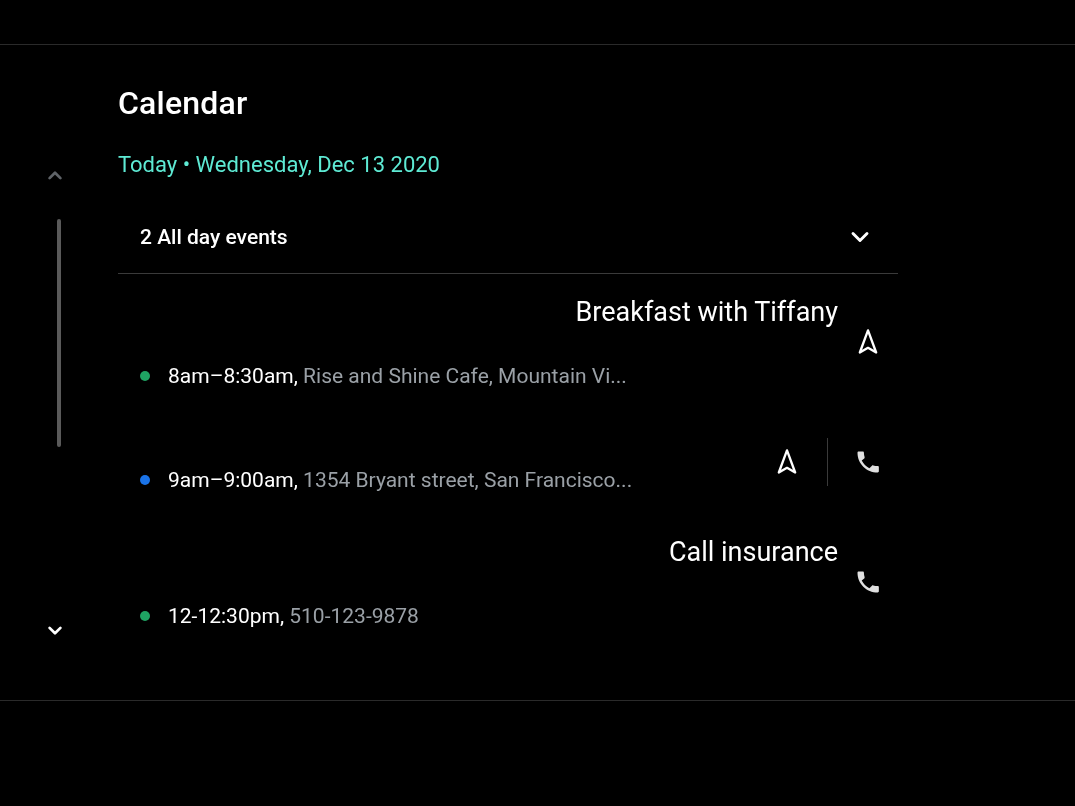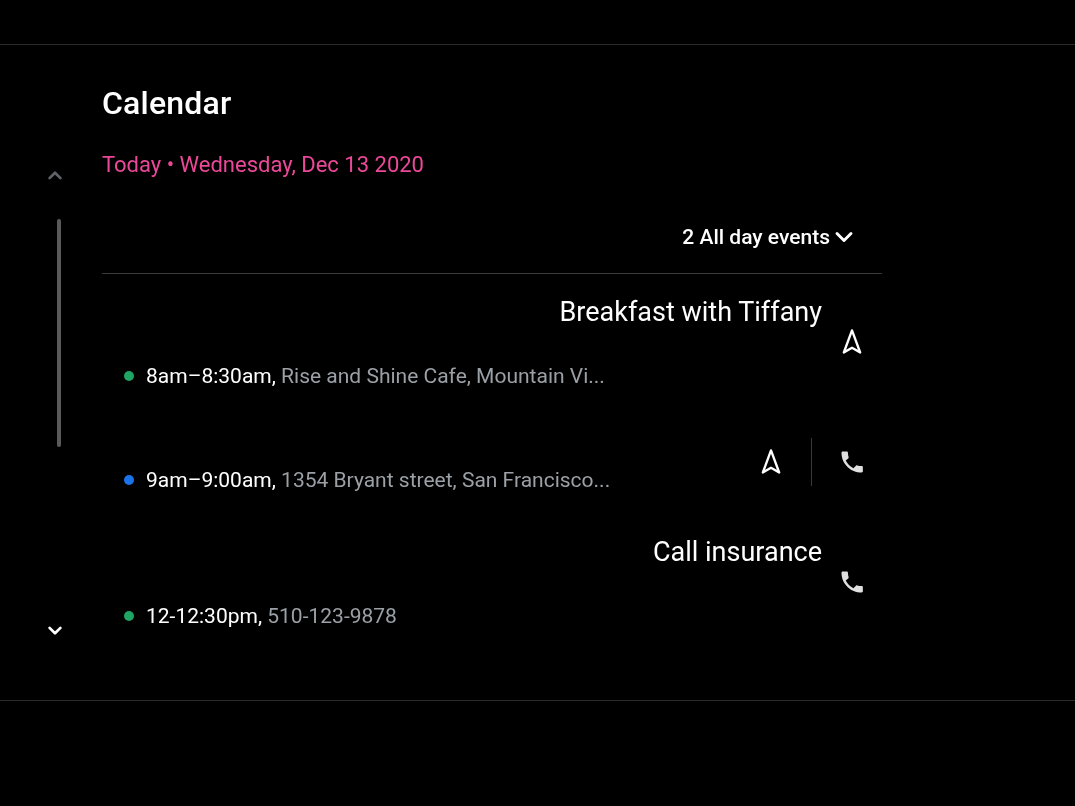--- a/index.html
+++ b/index.html
@@ -51,40 +51,40 @@
       position: absolute;
       left: 57px;
       top: 219px;
       width: 4px;
       height: 228px;
       background: #5a5a5a;
       border-radius: 2px;
     }
     .content {
       position: absolute;
-      left: 102px;
+      left: 118px;
       top: 84px;
       right: 180px;
     }
     .app-title {
       font-size: 32px;
       font-weight: 500;
       color: #fff;
       margin-bottom: 30px;
       letter-spacing: 0.2px;
     }
     .date-line {
       font-size: 22px;
-      color: #ec4899;
+      color: #5eead4;
       margin-bottom: 34px;
     }
     .all-day-row {
       display: flex;
       align-items: center;
-      justify-content: flex-end;
+      justify-content: space-between;
       padding: 12px 0 22px 22px;
       border-bottom: 1px solid #3a3a3a;
       cursor: pointer;
       width: 780px;
     }
     .all-day-text {
       font-size: 21px;
       font-weight: 500;
       color: #fff;
     }
@@ -107,21 +107,21 @@
       font-size: 27px;
       font-weight: 400;
       color: #fff;
       margin-bottom: 6px;
     }
     .event-meta {
       font-size: 21px;
       color: #9aa0a6;
       display: flex;
       align-items: center;
-      gap: 12px;
+      gap: 18px;
       margin-top: 36px;
     }
     .dot {
       width: 10px;
       height: 10px;
       border-radius: 50%;
       flex: none;
     }
     .dot-green { background: #1fa463; }
     .dot-blue { background: #1a73e8; }

